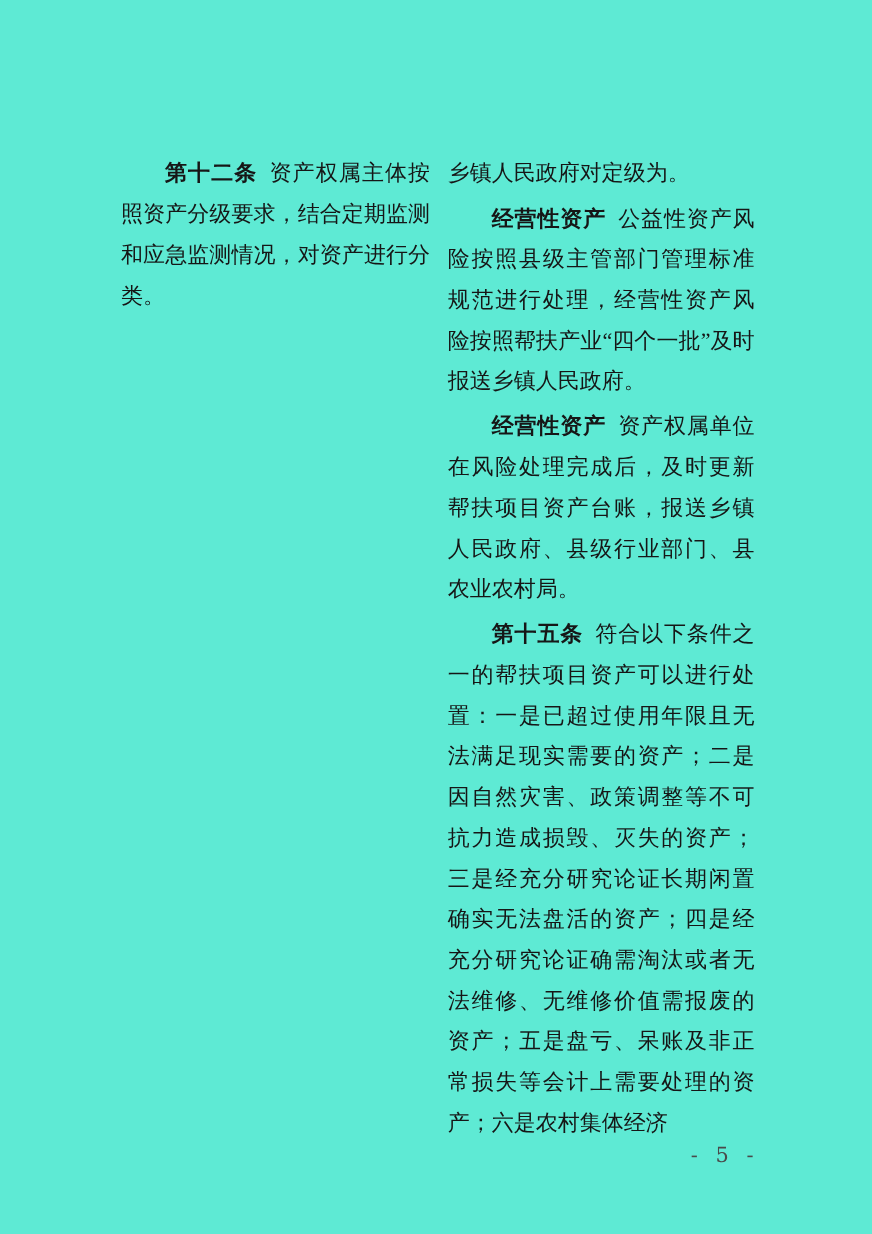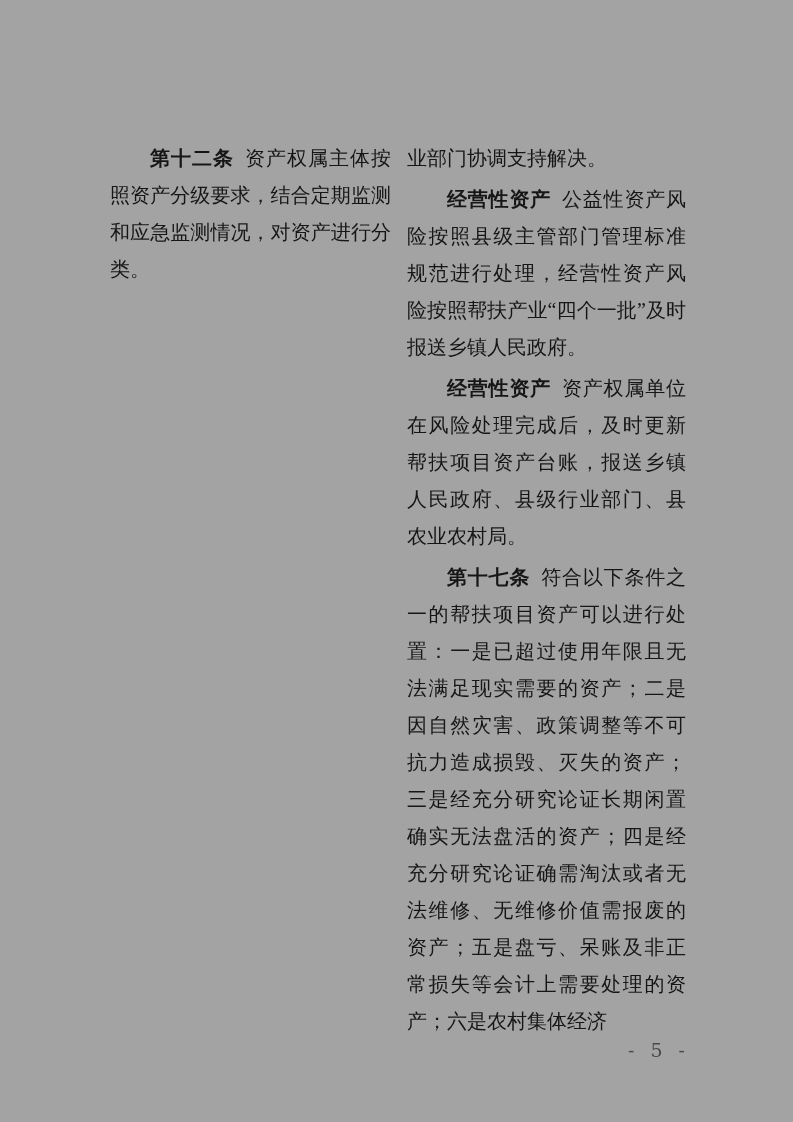--- a/index.html
+++ b/index.html
@@ -10,21 +10,21 @@
     position: relative;
     overflow: hidden;
     font-family: "Liberation Serif", "DejaVu Serif", serif;
     color: #161616;
   }
   .page {
     position: absolute;
     left: 0; top: 0;
     width: 793px;
     height: 1122px;
-    background: #a3a3a3;
+    background: #5eead4;
     overflow: hidden;
   }
   .column {
     position: absolute;
     top: 140px;
   }
   .column-left  { left: 110px; width: 281px; }
   .column-right { left: 407px; width: 279px; }
   .para {
     font-size: 20px;
@@ -72,25 +72,25 @@
 
     <p class="para article"><span class="article-label">第十二条</span><span class="article-text">资产权属主体按照资产分级要求，结合定期监测和应急监测情况，对资产进行分类。</span></p>
 
 
 
 
   </div>
 
   <div class="column column-right">
 
-    <p class="para continuation">业部门协调支持解决。</p>
+    <p class="para continuation">乡镇人民政府对定级为。</p>
 
     <p class="para article"><span class="article-label">经营性资产</span><span class="article-text">公益性资产风险按照县级主管部门管理标准规范进行处理，经营性资产风险按照帮扶产业“四个一批”及时报送乡镇人民政府。</span></p>
 
     <p class="para article"><span class="article-label">经营性资产</span><span class="article-text">资产权属单位在风险处理完成后，及时更新帮扶项目资产台账，报送乡镇人民政府、县级行业部门、县农业农村局。</span></p>
 
-    <p class="para article"><span class="article-label">第十七条</span><span class="article-text">符合以下条件之一的帮扶项目资产可以进行处置：一是已超过使用年限且无法满足现实需要的资产；二是因自然灾害、政策调整等不可抗力造成损毁、灭失的资产；三是经充分研究论证长期闲置确实无法盘活的资产；四是经充分研究论证确需淘汰或者无法维修、无维修价值需报废的资产；五是盘亏、呆账及非正常损失等会计上需要处理的资产；六是农村集体经济</span></p>
+    <p class="para article"><span class="article-label">第十五条</span><span class="article-text">符合以下条件之一的帮扶项目资产可以进行处置：一是已超过使用年限且无法满足现实需要的资产；二是因自然灾害、政策调整等不可抗力造成损毁、灭失的资产；三是经充分研究论证长期闲置确实无法盘活的资产；四是经充分研究论证确需淘汰或者无法维修、无维修价值需报废的资产；五是盘亏、呆账及非正常损失等会计上需要处理的资产；六是农村集体经济</span></p>
 
   </div>
 
   <div class="page-number">- 5 -</div>
 
 </div>
 
 </body></html>

